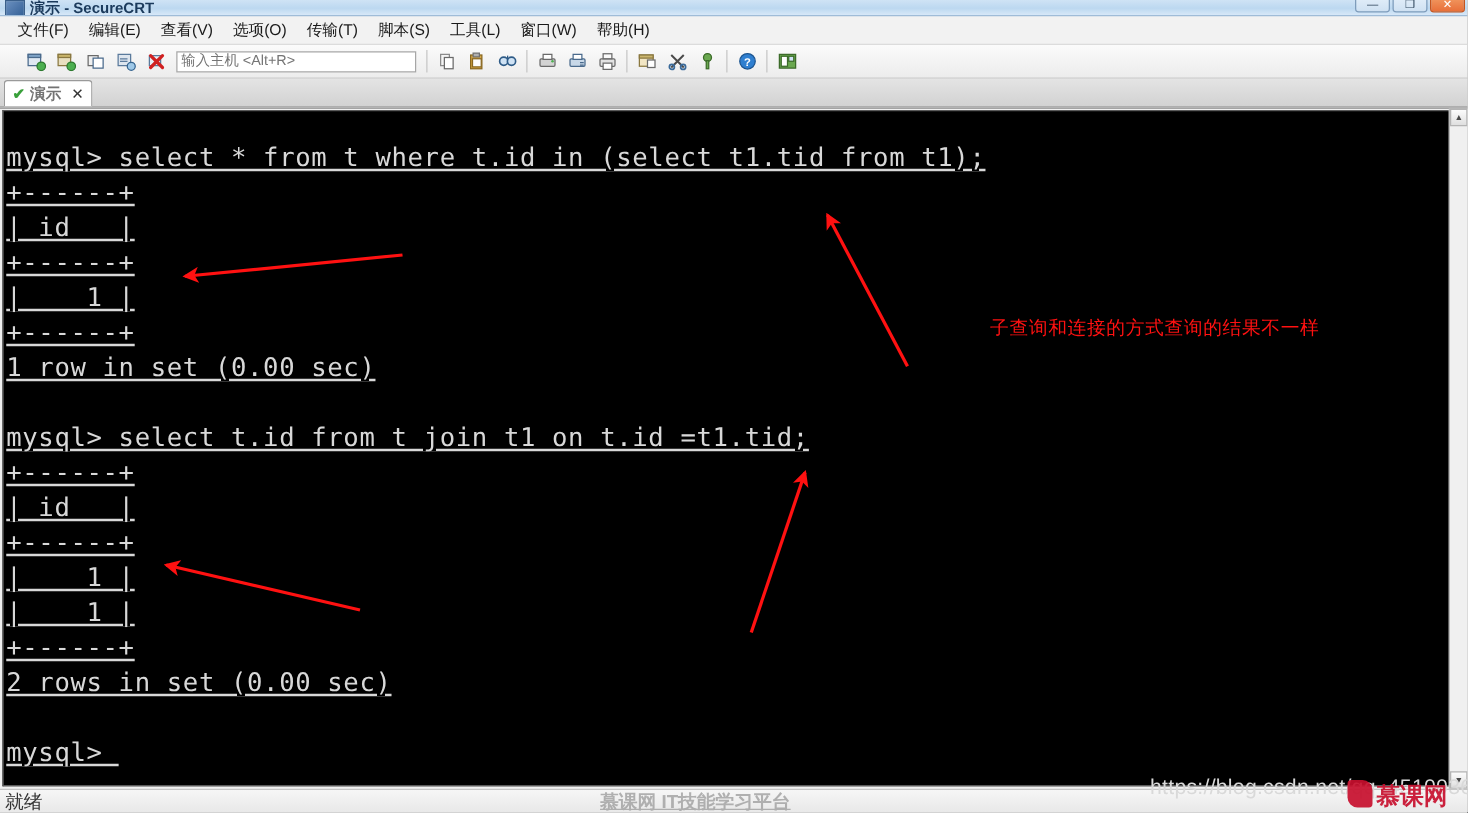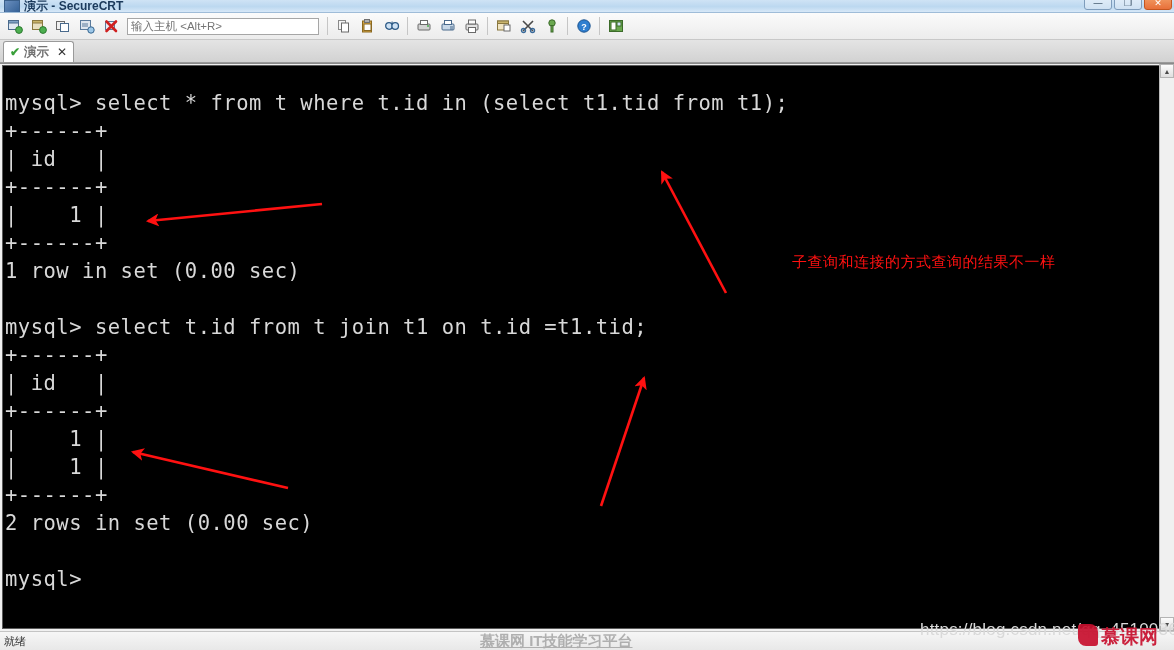--- a/index.html
+++ b/index.html
@@ -101,21 +101,21 @@
     cursor: default;
   }
 
   
   #toolbar {
     height: 26px;
     background: linear-gradient(to bottom, #fbfbfb, #ececec);
     border-bottom: 1px solid #c8c8c8;
     display: flex;
     align-items: center;
-    padding: 0 3px;
+    padding: 0 17px;
     gap: 1px;
     flex: none;
   }
   .tb-btn {
     width: 21px;
     height: 21px;
     display: flex;
     align-items: center;
     justify-content: center;
     border: 1px solid transparent;
@@ -208,20 +208,21 @@
   #terminal-text {
     position: absolute;
     left: 2px;
     top: 2px;
     font-family: "DejaVu Sans Mono", "Liberation Mono", monospace;
     font-size: 20.5px;
     line-height: 28px;
     color: #d8d8d8;
     white-space: pre;
     letter-spacing: 0.5px;
+    text-decoration: underline;
   }
 
   
   #term-scrollbar {
     position: absolute;
     right: 0;
     top: 0;
     width: 14px;
     height: 100%;
     background: #f0f0f0;
@@ -310,21 +311,21 @@
   }
 
   
   #status-bar {
     height: 18px;
     background: linear-gradient(to bottom, #f6f6f6, #e8e8e8);
     border-top: 1px solid #c4c4c4;
     display: flex;
     align-items: center;
     padding-left: 4px;
-    font-size: 11px;
+    font-size: 15px;
     color: #333333;
     flex: none;
     position: relative;
     overflow: hidden;
   }
 </style>
 </head>
 <body>
 
 <div id="app-window">
@@ -338,20 +339,31 @@
       </div>
       <div class="win-btn">
         <span class="win-glyph">❐</span>
       </div>
       <div class="win-btn close">
         <span class="win-glyph">✕</span>
       </div>
     </div>
   </div>
 
+  <div id="menu-bar">
+    <div class="menu-item">文件(F)</div>
+    <div class="menu-item">编辑(E)</div>
+    <div class="menu-item">查看(V)</div>
+    <div class="menu-item">选项(O)</div>
+    <div class="menu-item">传输(T)</div>
+    <div class="menu-item">脚本(S)</div>
+    <div class="menu-item">工具(L)</div>
+    <div class="menu-item">窗口(W)</div>
+    <div class="menu-item">帮助(H)</div>
+  </div>
 
   <div id="toolbar">
     <div class="tb-btn">
       <svg width="16" height="16" viewBox="0 0 16 16">
         <rect x="1.5" y="2.5" width="10" height="9" fill="#dfe8f2" stroke="#4a6a8c"></rect>
         <rect x="1.5" y="2.5" width="10" height="2.5" fill="#7fa3c7" stroke="#4a6a8c"></rect>
         <circle cx="12" cy="12" r="3.4" fill="#4caf50" stroke="#2d7a30"></circle>
       </svg>
     </div>
     <div class="tb-btn">

